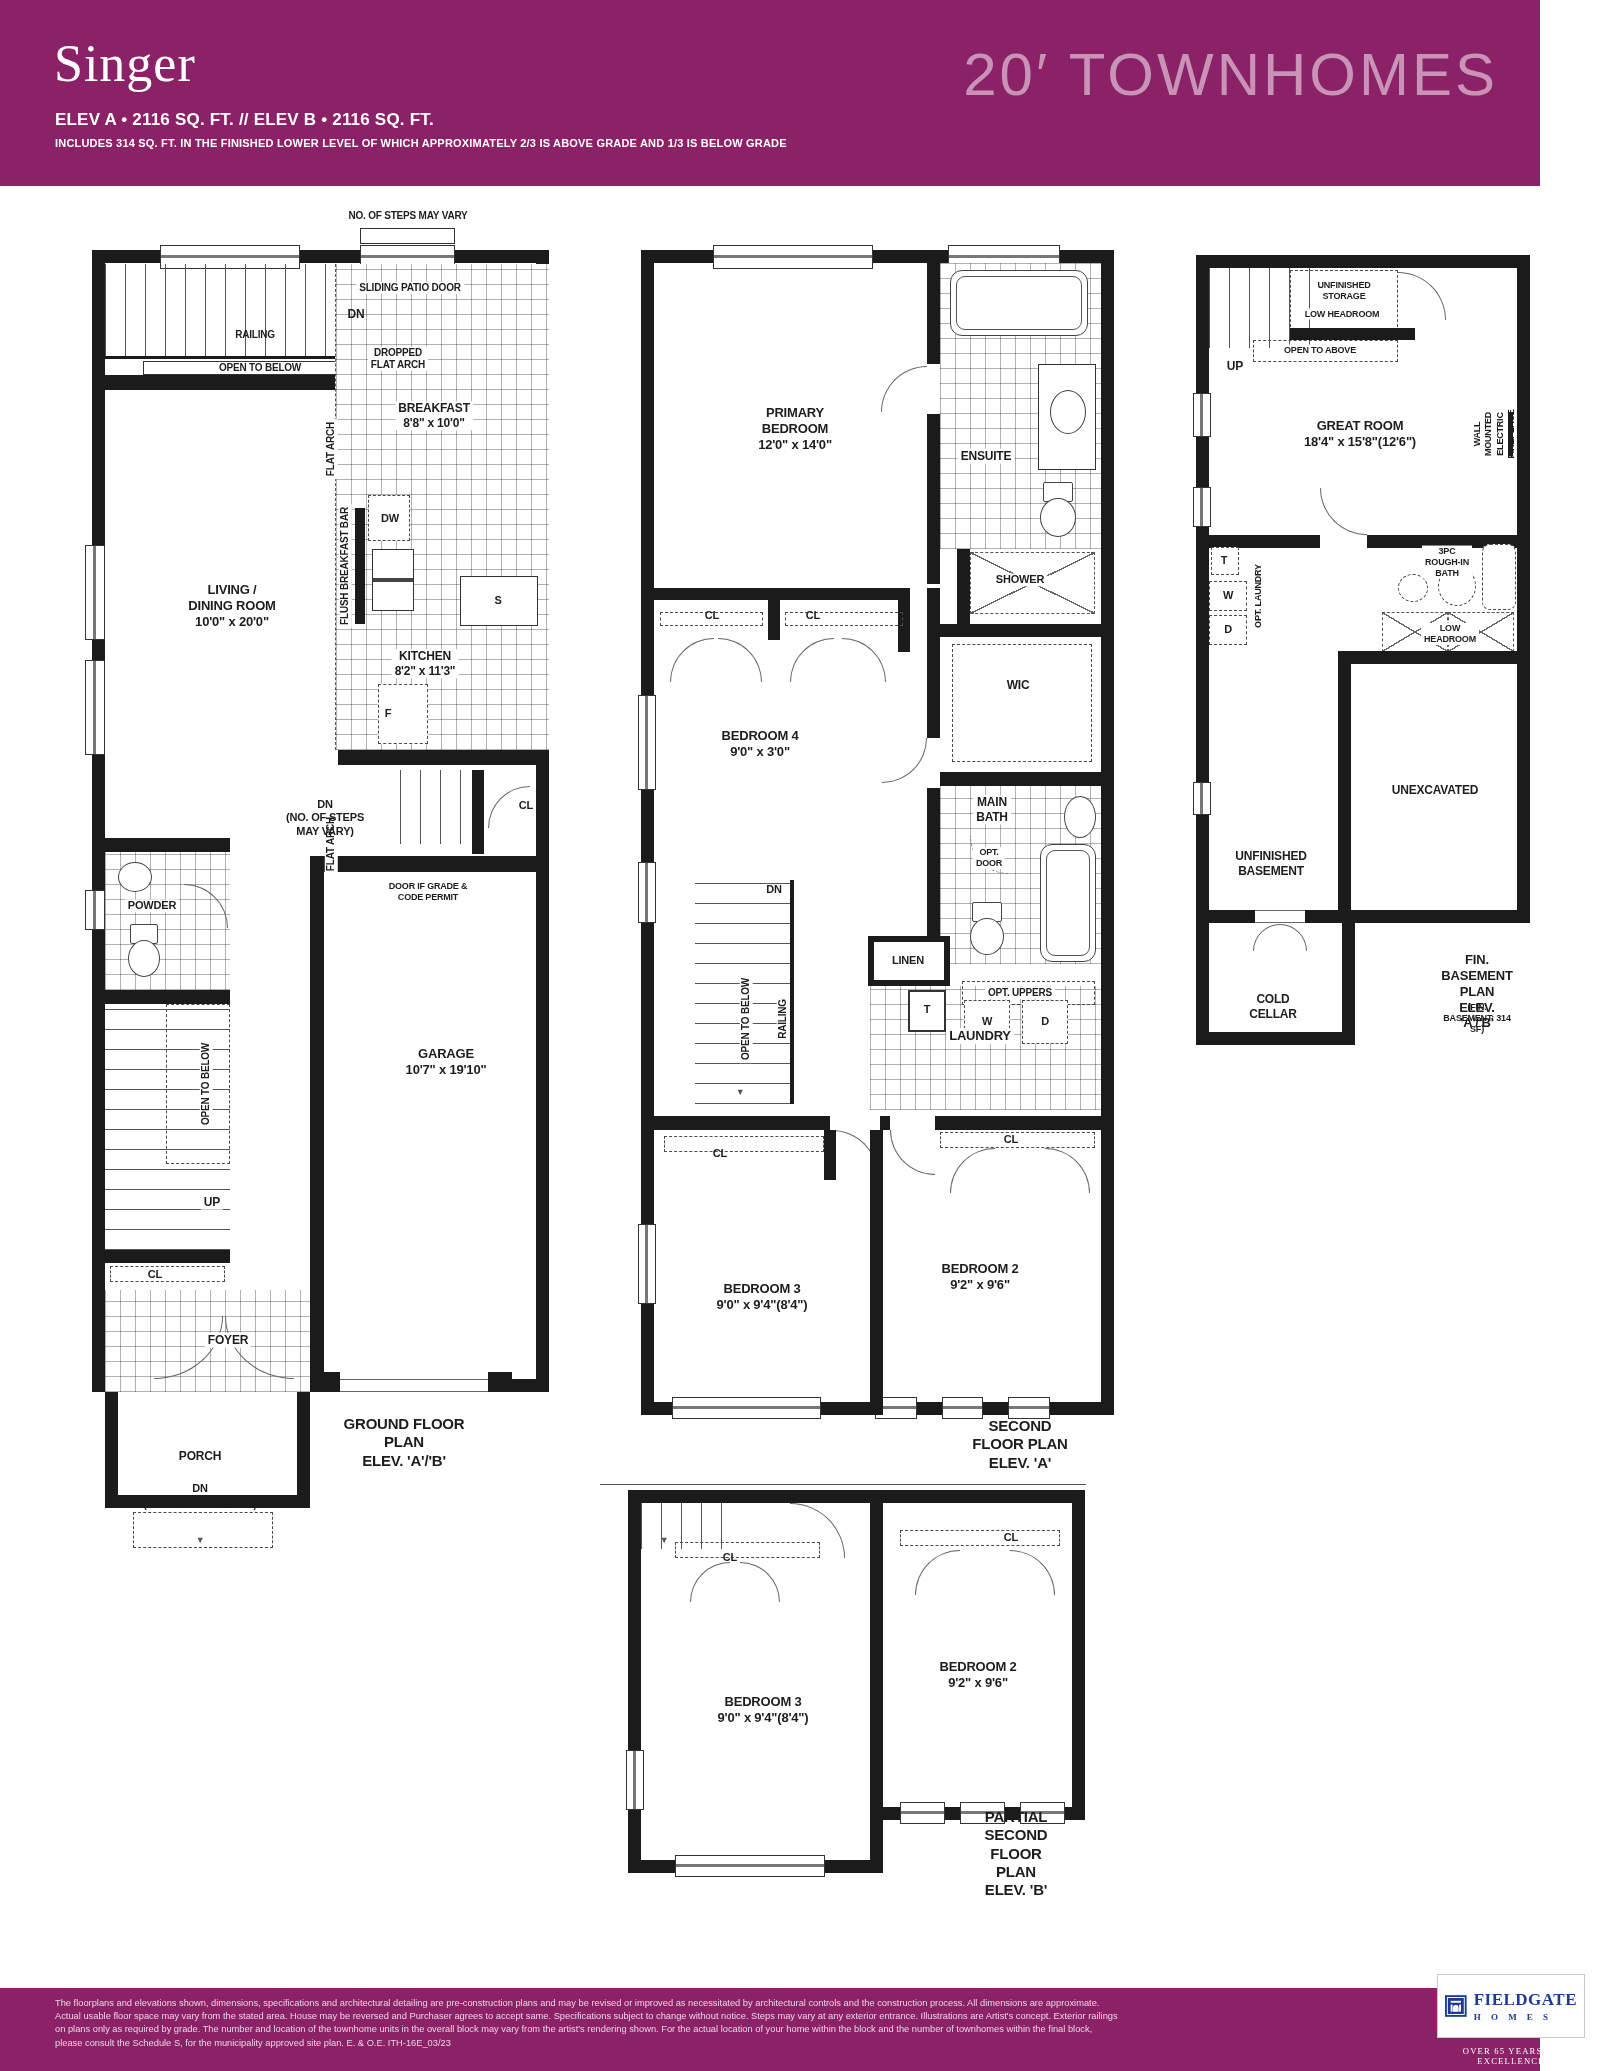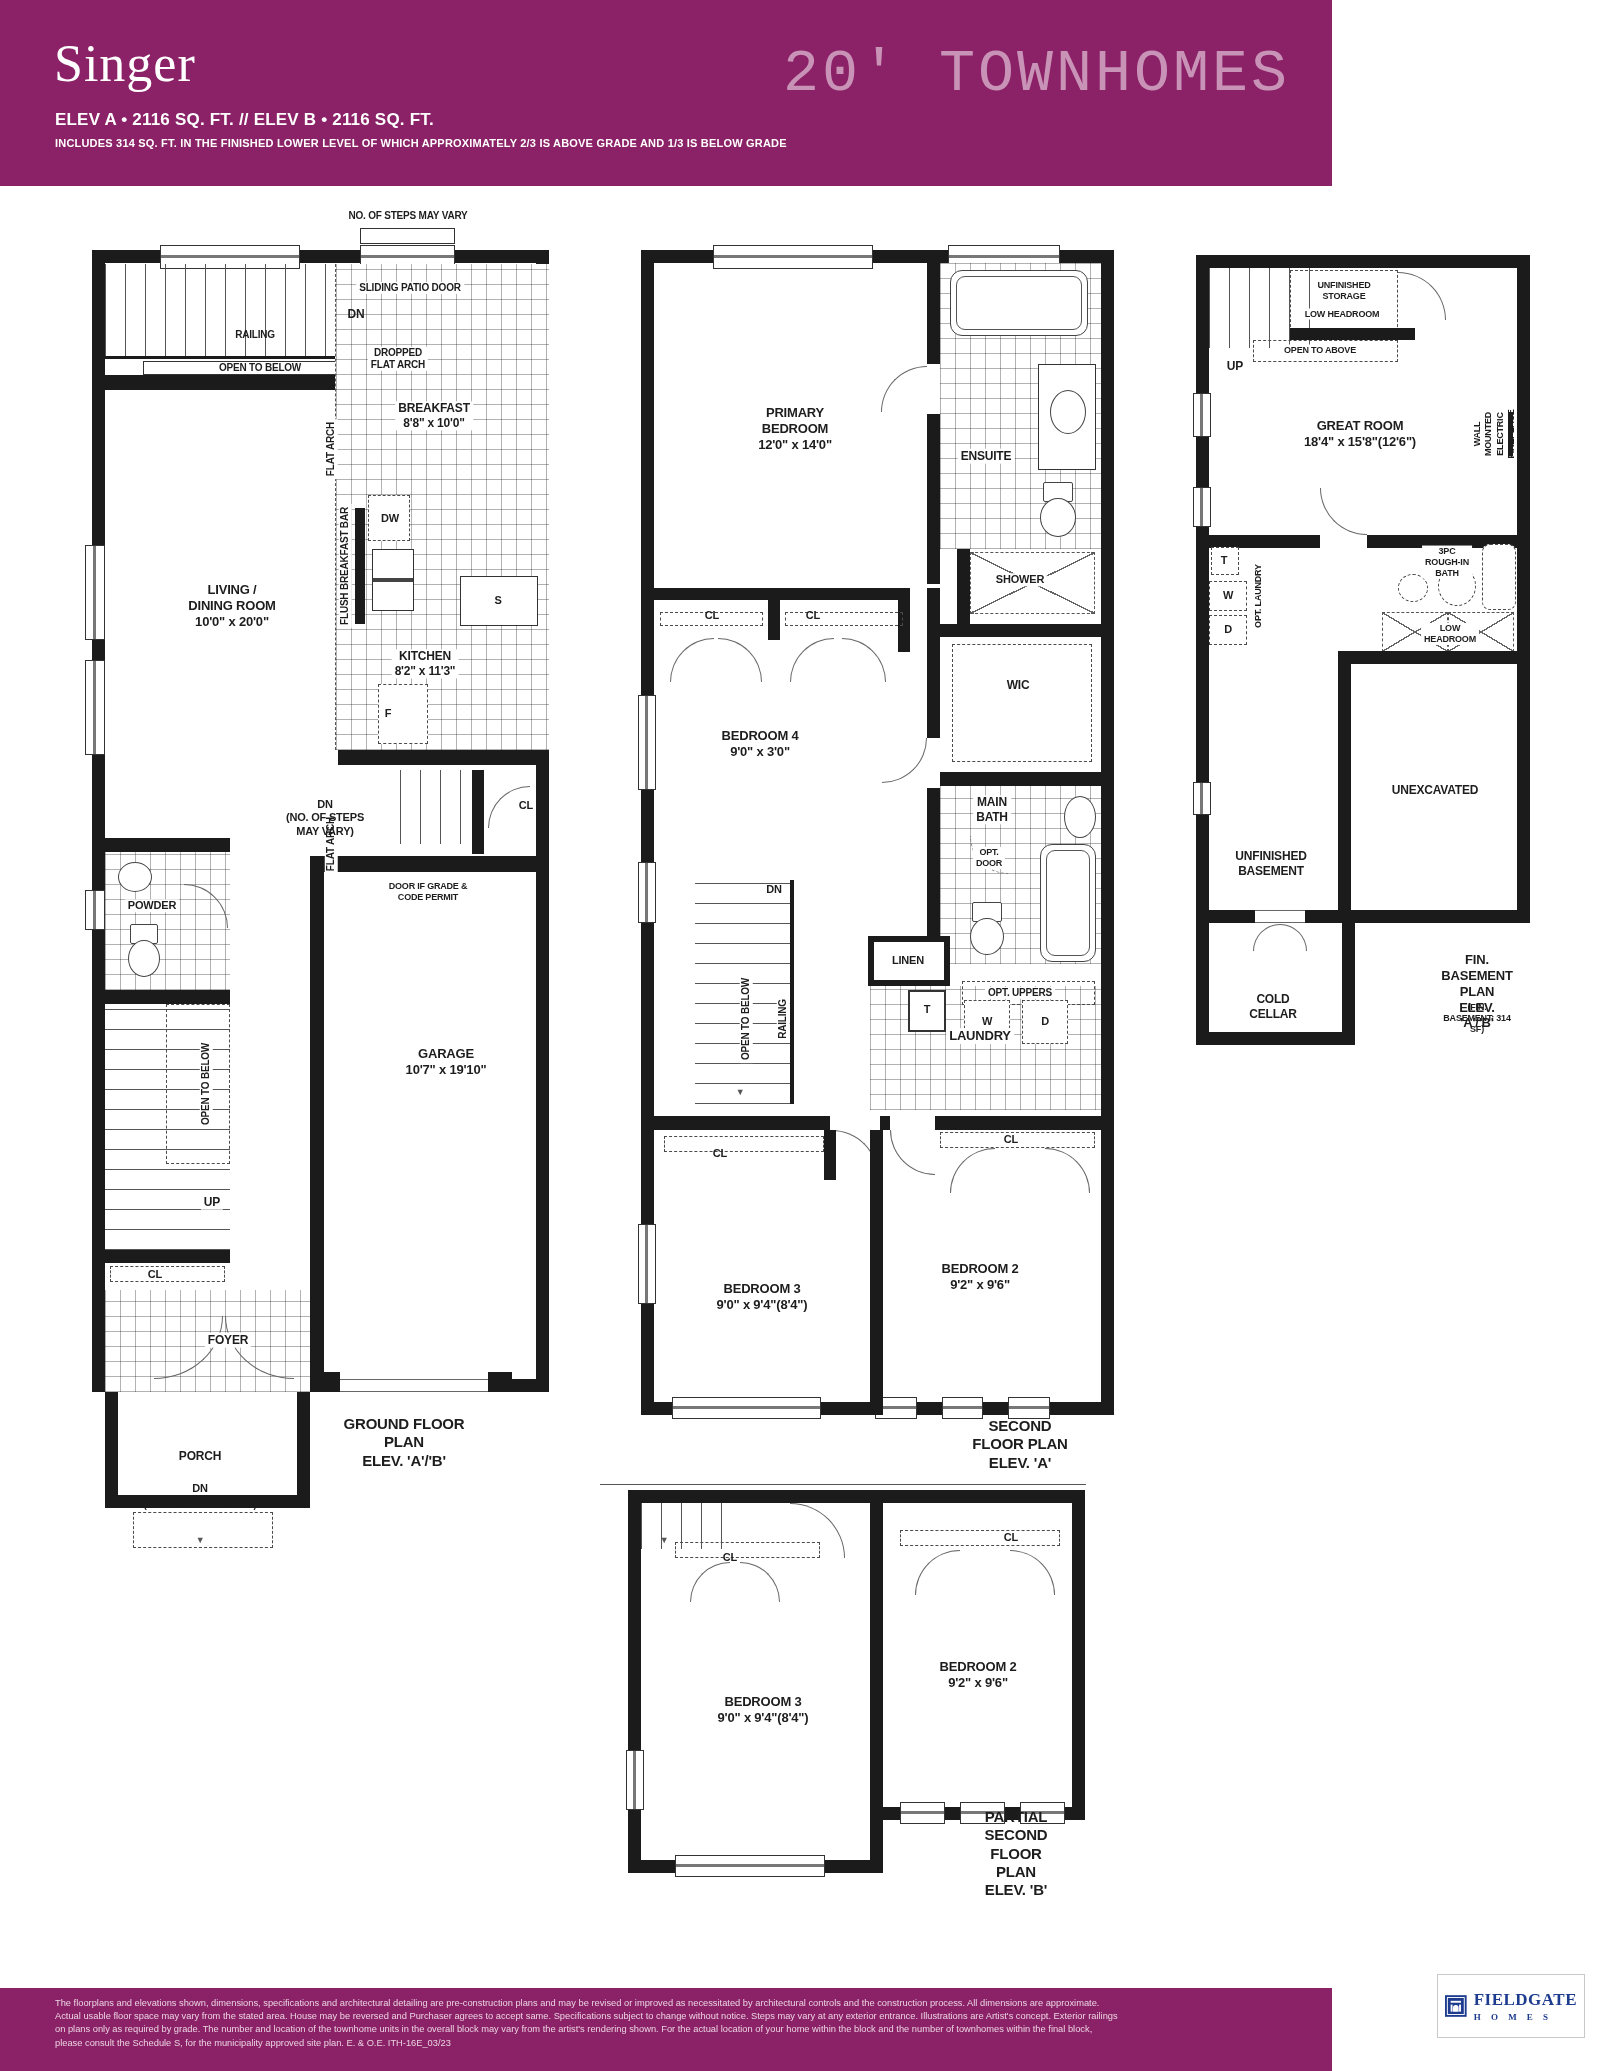--- a/index.html
+++ b/index.html
@@ -1,19 +1,19 @@
 <!DOCTYPE html>
 <html><head>
 <meta charset="utf-8">
 <title>Singer – 20′ Townhomes Floor Plan</title>
 <style>
   *{box-sizing:border-box;margin:0;padding:0}
   body{background:#fff;font-family:"Liberation Sans",sans-serif}
   #page{position:relative;width:1600px;height:2071px;background:#fff;overflow:hidden}
-  .band{position:absolute;left:0;width:1332px;background:#8B2166}
+  .band{position:absolute;left:0;width:1540px;background:#8B2166}
   .a{position:absolute}
   .plan{position:absolute}
   .w{position:absolute;background:#1b1b1b}
   .shell{position:absolute;border:13px solid #1b1b1b}
   .lab{position:absolute;transform:translate(-50%,-50%);font-weight:bold;color:#1d1d1d;text-align:center;white-space:pre-line;line-height:1.22;letter-spacing:-0.2px}
   .vlab{position:absolute;transform:translate(-50%,-50%) rotate(-90deg);font-weight:bold;color:#1d1d1d;text-align:center;white-space:pre-line;line-height:1.25;letter-spacing:-0.2px}
   .chip{background:#fff;padding:0 3px}
   .s8{font-size:9px}.s9{font-size:10px}.s10{font-size:11px}.s11{font-size:12px}.s12{font-size:13px}.cap{font-size:15px}
   .tile{position:absolute;background-color:#fff;background-image:repeating-linear-gradient(0deg,rgba(0,0,0,.30) 0 1px,transparent 1px 15px),repeating-linear-gradient(90deg,rgba(0,0,0,.30) 0 1px,transparent 1px 15px)}
   .trv{position:absolute;background-image:repeating-linear-gradient(90deg,#555 0 1px,transparent 1px 20px)}
@@ -36,21 +36,21 @@
   .rrect{position:absolute;border:1.5px solid #444;border-radius:12px;background:#fff}
   .rrect::after{content:"";position:absolute;inset:5px;border:1px solid #555;border-radius:9px}
   .xbox{position:absolute;border:1px dashed #555;background:linear-gradient(to top right,transparent calc(50% - .7px),#666 calc(50% - .7px) calc(50% + .7px),transparent calc(50% + .7px)),linear-gradient(to bottom right,transparent calc(50% - .7px),#666 calc(50% - .7px) calc(50% + .7px),transparent calc(50% + .7px))}
   .wc{position:absolute}
   .wc::before{content:"";position:absolute;left:12%;top:0;width:76%;height:34%;border:1.2px solid #444;border-radius:2px;background:#fff}
   .wc::after{content:"";position:absolute;left:6%;top:30%;width:88%;height:68%;border:1.2px solid #444;border-radius:50%;background:#fff}
   
   .h-title{position:absolute;left:54px;top:34px;font-family:"Liberation Serif",serif;font-weight:400;font-size:52px;color:#fff;letter-spacing:1px}
   .h-spec{position:absolute;left:55px;top:110px;font-weight:bold;font-size:17px;color:#fff;letter-spacing:.2px}
   .h-note{position:absolute;left:55px;top:137px;font-weight:bold;font-size:11px;color:#fff;letter-spacing:.2px}
-  .h-brand{position:absolute;right:42px;top:40px;font-family:Liberation Mono, monospace;font-size:60px;color:#C893B7;letter-spacing:3px}
+  .h-brand{position:absolute;right:42px;top:40px;font-family:Liberation Sans, sans-serif;font-size:60px;color:#C893B7;letter-spacing:3px}
   .f-disc{position:absolute;left:55px;top:1997px;font-size:9.3px;line-height:1.42;color:#EBD3E2;white-space:pre-line}
   .logo-box{position:absolute;left:1437px;top:1974px;width:148px;height:64px;background:#fff;border:1px solid #c9c9c9;display:flex;align-items:center;gap:7px;padding:7px}
   .logo-name{font-family:"Liberation Serif",serif;font-weight:bold;font-size:17px;color:#1E3C8F;letter-spacing:.5px;line-height:1}
   .logo-homes{font-family:"Liberation Serif",serif;font-weight:bold;font-size:9px;color:#1E3C8F;letter-spacing:4px;margin-top:4px}
   .logo-tag{position:absolute;left:1437px;top:2046px;width:148px;text-align:center;font-family:"Liberation Serif",serif;font-size:8.6px;color:#fff;letter-spacing:1.2px}
 </style>
 </head>
 <body>
 
 <div id="page">

